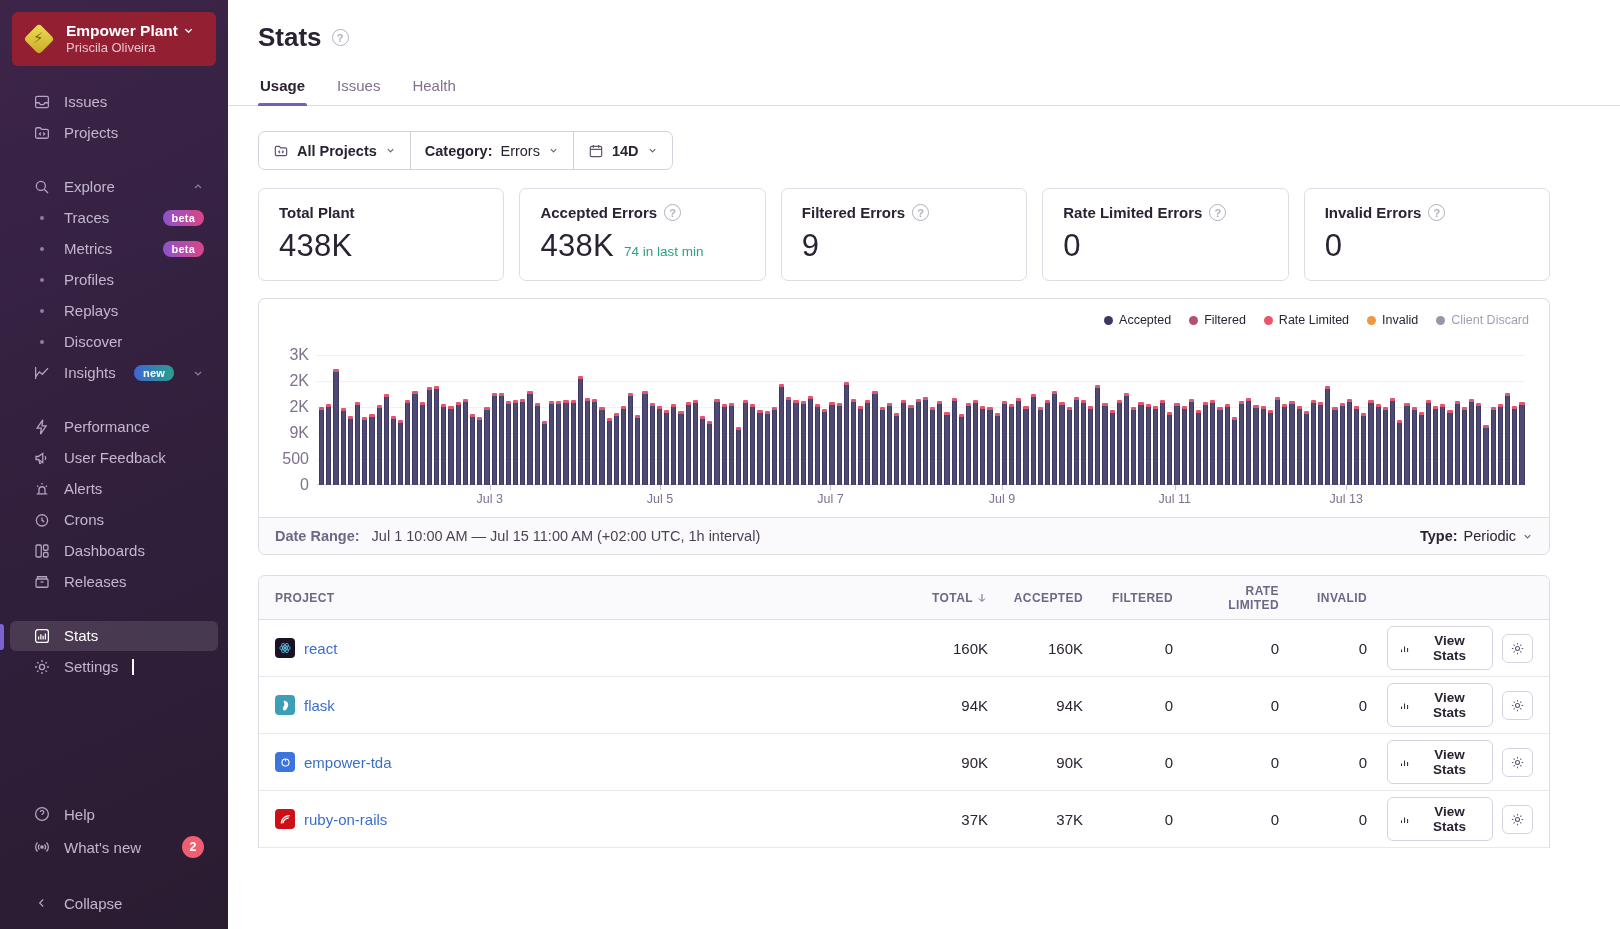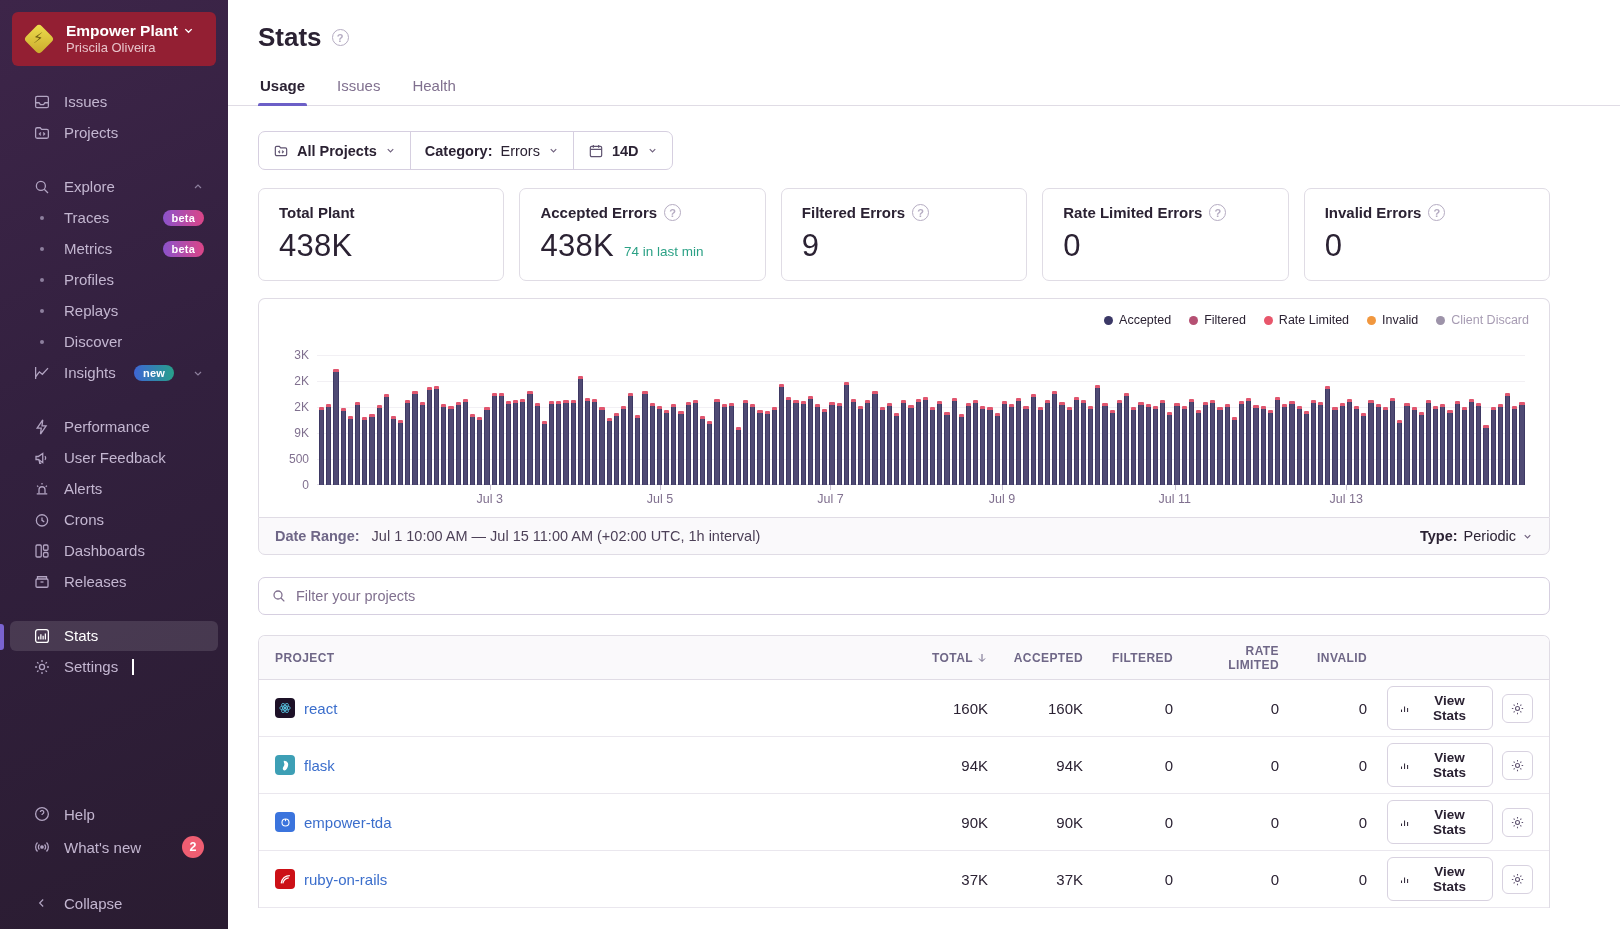--- a/index.html
+++ b/index.html
@@ -115,21 +115,21 @@
   .chart-card { border:1px solid #e0dce5; border-radius:7px 7px 0 0; border-bottom:none; margin-top:17px; padding:12px 16px 6px 12px; }
   .legend { display:flex; justify-content:flex-end; gap:18px; font-size:12.5px; color:#2b2233; padding:2px 4px 10px 0; }
   .legend-item { display:flex; align-items:center; gap:6px; cursor:pointer; }
   .legend-item .dot { width:9px; height:9px; border-radius:50%; background:#888; }
   .legend-item.muted { color:#a79cb3; }
   .plot-wrap { position:relative; margin:18px 8px 0 46px; height:130px; }
   .gridline { position:absolute; left:0; right:0; height:1px; background:#f2f0f4; }
   .baseline { position:absolute; left:0; right:0; bottom:0; height:1px; background:#e0dce5; }
   .ylab {
     position:absolute; right:calc(100% + 8px); transform:translateY(-50%);
-    font-size:12px; color:#80708f; white-space:nowrap;
+    font-size:16px; color:#80708f; white-space:nowrap;
   }
   .bars { position:absolute; left:2px; right:0; bottom:0; top:0; display:flex; align-items:flex-end; gap:2px; }
   .bar { flex:1; display:flex; flex-direction:column; border-radius:1px 1px 0 0; overflow:hidden; min-width:0; }
   .bar-cap { width:100%; }
   .bar-body { width:100%; background:#4f4a74; box-shadow:inset 1px 0 0 #3e3963, inset -1px 0 0 #3e3963; }
   .xaxis { position:relative; margin:0 8px 0 46px; height:26px; }
   .xtick-mark { position:absolute; top:0; width:1px; height:5px; background:#c9c2d2; }
   .xtick-lab { position:absolute; top:7px; transform:translateX(-50%); font-size:12.5px; color:#80708f; white-space:nowrap; }
 
   
@@ -1238,29 +1238,20 @@
         <span>Periodic</span>
         <span class="chev">
             <svg width="11" height="11" viewBox="0 0 24 24" fill="none" stroke="currentColor" stroke-width="2.6">
               <polyline points="6 9 12 15 18 9"></polyline>
             </svg>
           </span>
       </span>
     </div>
 
     
-    <div class="proj-filter">
-      <span class="icn">
-          <svg width="16" height="16" viewBox="0 0 24 24" fill="none" stroke="currentColor" stroke-width="1.9">
-            <circle cx="10.5" cy="10.5" r="6"></circle>
-            <path d="m15 15 5 5"></path>
-          </svg>
-        </span>
-      <input type="text" placeholder="Filter your projects" style="">
-    </div>
 
     
     <div class="table">
       <div class="trow thead">
         <div class="cell first">PROJECT</div>
         <div class="cell num">
             <span>TOTAL</span>
             <span class="sort-arrow">
               <svg width="12" height="12" viewBox="0 0 24 24" fill="none" stroke="currentColor" stroke-width="2">
                 <path d="M12 4v14"></path>

